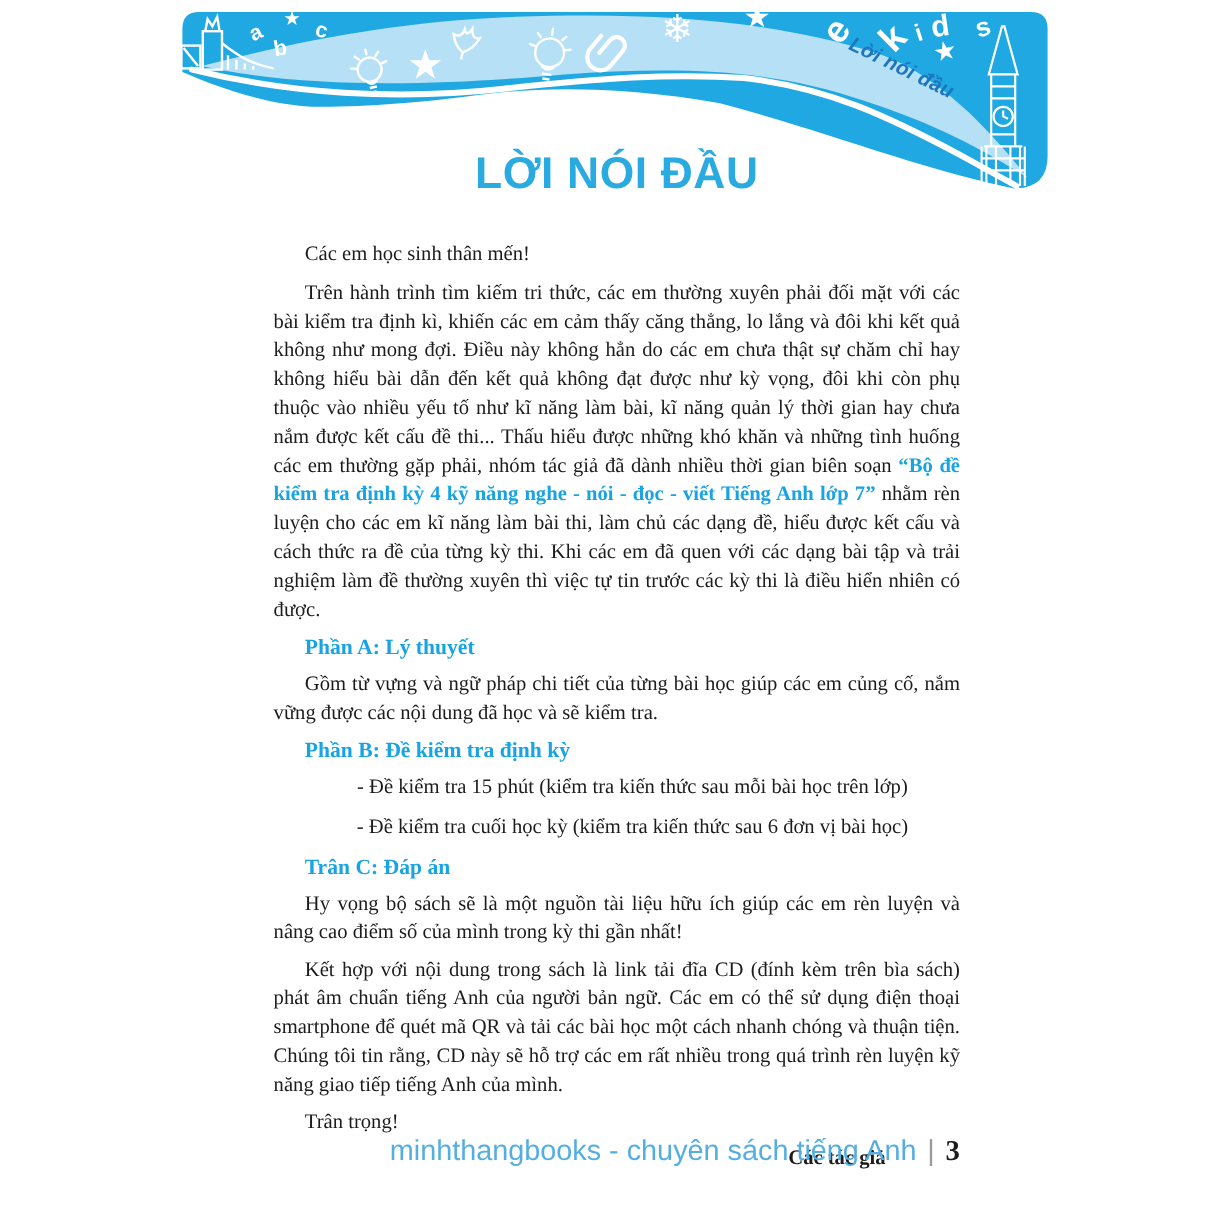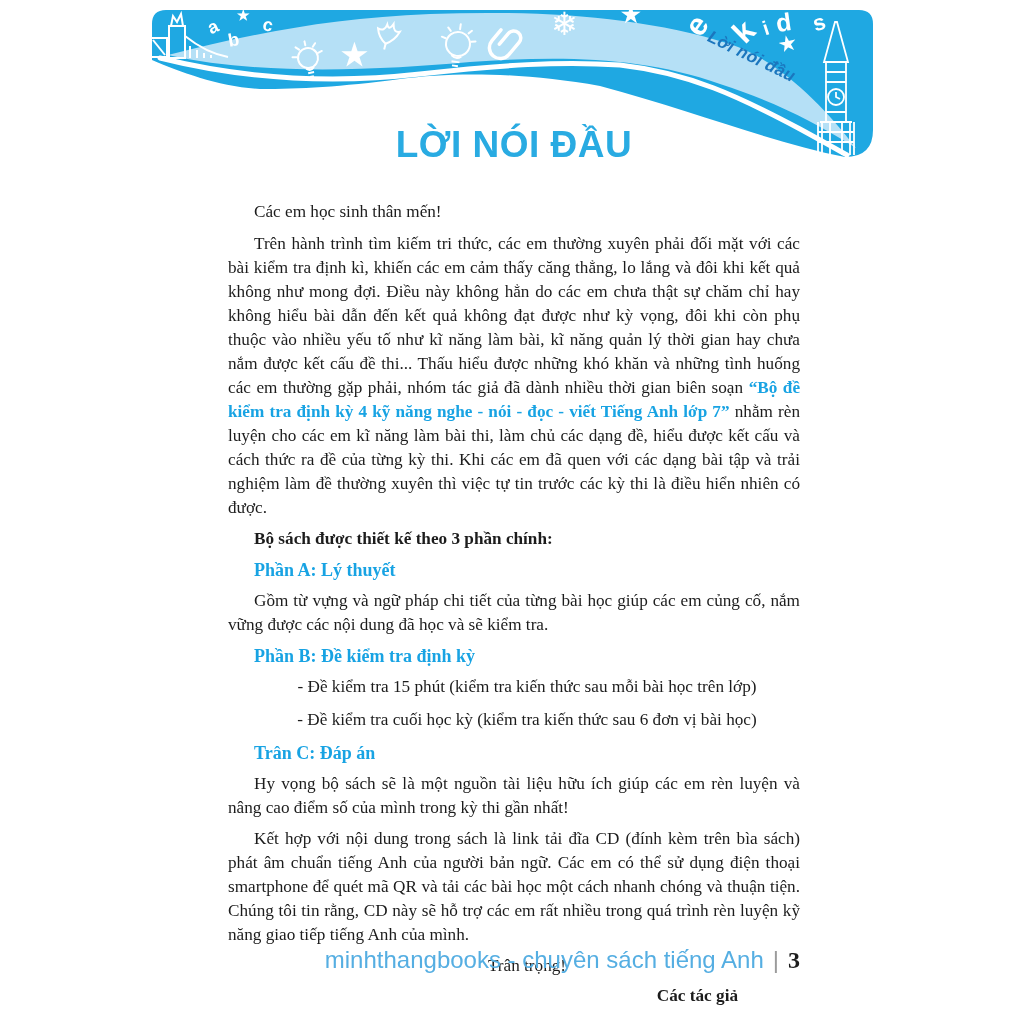--- a/index.html
+++ b/index.html
@@ -34,21 +34,21 @@
 
   
   .content{position:absolute;top:200px;left:228px;width:572px;
            font-size:17.2px;line-height:24px;}
   .greet{margin:0 0 8px;text-indent:26px;}
   .para{margin:4px 0 7px;text-align:justify;text-indent:26px;}
   .hl{font-weight:bold;color:#18a3e3;}
   .bold-head{margin:5px 0 6px;font-weight:bold;text-indent:26px;}
   .blue-head{margin:7px 0 7px;font-size:18px;font-weight:bold;color:#18a3e3;text-indent:26px;}
   .item{margin:0 0 9px;text-indent:26px;text-align:center;}
-  .regards{margin:4px 0 6px;text-indent:26px;text-align:center;}
+  .regards{margin:4px 0 6px;text-indent:26px;}
   .signature{margin:6px 0 0;font-weight:bold;text-align:right;padding-right:62px;}
 
   
   .footer{position:absolute;top:946px;right:224px;display:flex;align-items:baseline;gap:9px;
           font-family:"Liberation Sans", sans-serif;font-size:24px;}
   .fbrand{color:#55aee2;}
   .fsep{color:#9b9b9b;font-weight:300;}
   .fnum{color:#1c1c1c;font-weight:bold;font-family:"Liberation Serif", serif;}
 </style>
 </head>
@@ -132,21 +132,20 @@
     <span class="deco corner-label">Lời nói đầu</span>
   </div>
 
   <h1 class="title">LỜI NÓI ĐẦU</h1>
 
   <main class="content">
     <p class="greet">Các em học sinh thân mến!</p>
 
     <p class="para"><span>Trên hành trình tìm kiếm tri thức, các em thường xuyên phải đối mặt với các bài kiểm tra định kì, khiến các em cảm thấy căng thẳng, lo lắng và đôi khi kết quả không như mong đợi. Điều này không hẳn do các em chưa thật sự chăm chỉ hay không hiểu bài dẫn đến kết quả không đạt được như kỳ vọng, đôi khi còn phụ thuộc vào nhiều yếu tố như kĩ năng làm bài, kĩ năng quản lý thời gian hay chưa nắm được kết cấu đề thi... Thấu hiểu được những khó khăn và những tình huống các em thường gặp phải, nhóm tác giả đã dành nhiều thời gian biên soạn </span><span class="hl">“Bộ đề kiểm tra định kỳ 4 kỹ năng nghe - nói - đọc - viết Tiếng Anh lớp 7”</span><span> nhằm rèn luyện cho các em kĩ năng làm bài thi, làm chủ các dạng đề, hiểu được kết cấu và cách thức ra đề của từng kỳ thi. Khi các em đã quen với các dạng bài tập và trải nghiệm làm đề thường xuyên thì việc tự tin trước các kỳ thi là điều hiển nhiên có được.</span></p>
 
-    <p class="bold-head">Bộ sách được thiết kế theo 3 phần chính:</p>
 
     <h2 class="blue-head">Phần A: Lý thuyết</h2>
     <p class="para">Gồm từ vựng và ngữ pháp chi tiết của từng bài học giúp các em củng cố, nắm vững được các nội dung đã học và sẽ kiểm tra.</p>
 
     <h2 class="blue-head">Phần B: Đề kiểm tra định kỳ</h2>
     <p class="item">- Đề kiểm tra 15 phút (kiểm tra kiến thức sau mỗi bài học trên lớp)</p>
     <p class="item">- Đề kiểm tra cuối học kỳ (kiểm tra kiến thức sau 6 đơn vị bài học)</p>
 
     <h2 class="blue-head">Trân C: Đáp án</h2>
     <p class="para">Hy vọng bộ sách sẽ là một nguồn tài liệu hữu ích giúp các em rèn luyện và nâng cao điểm số của mình trong kỳ thi gần nhất!</p>

